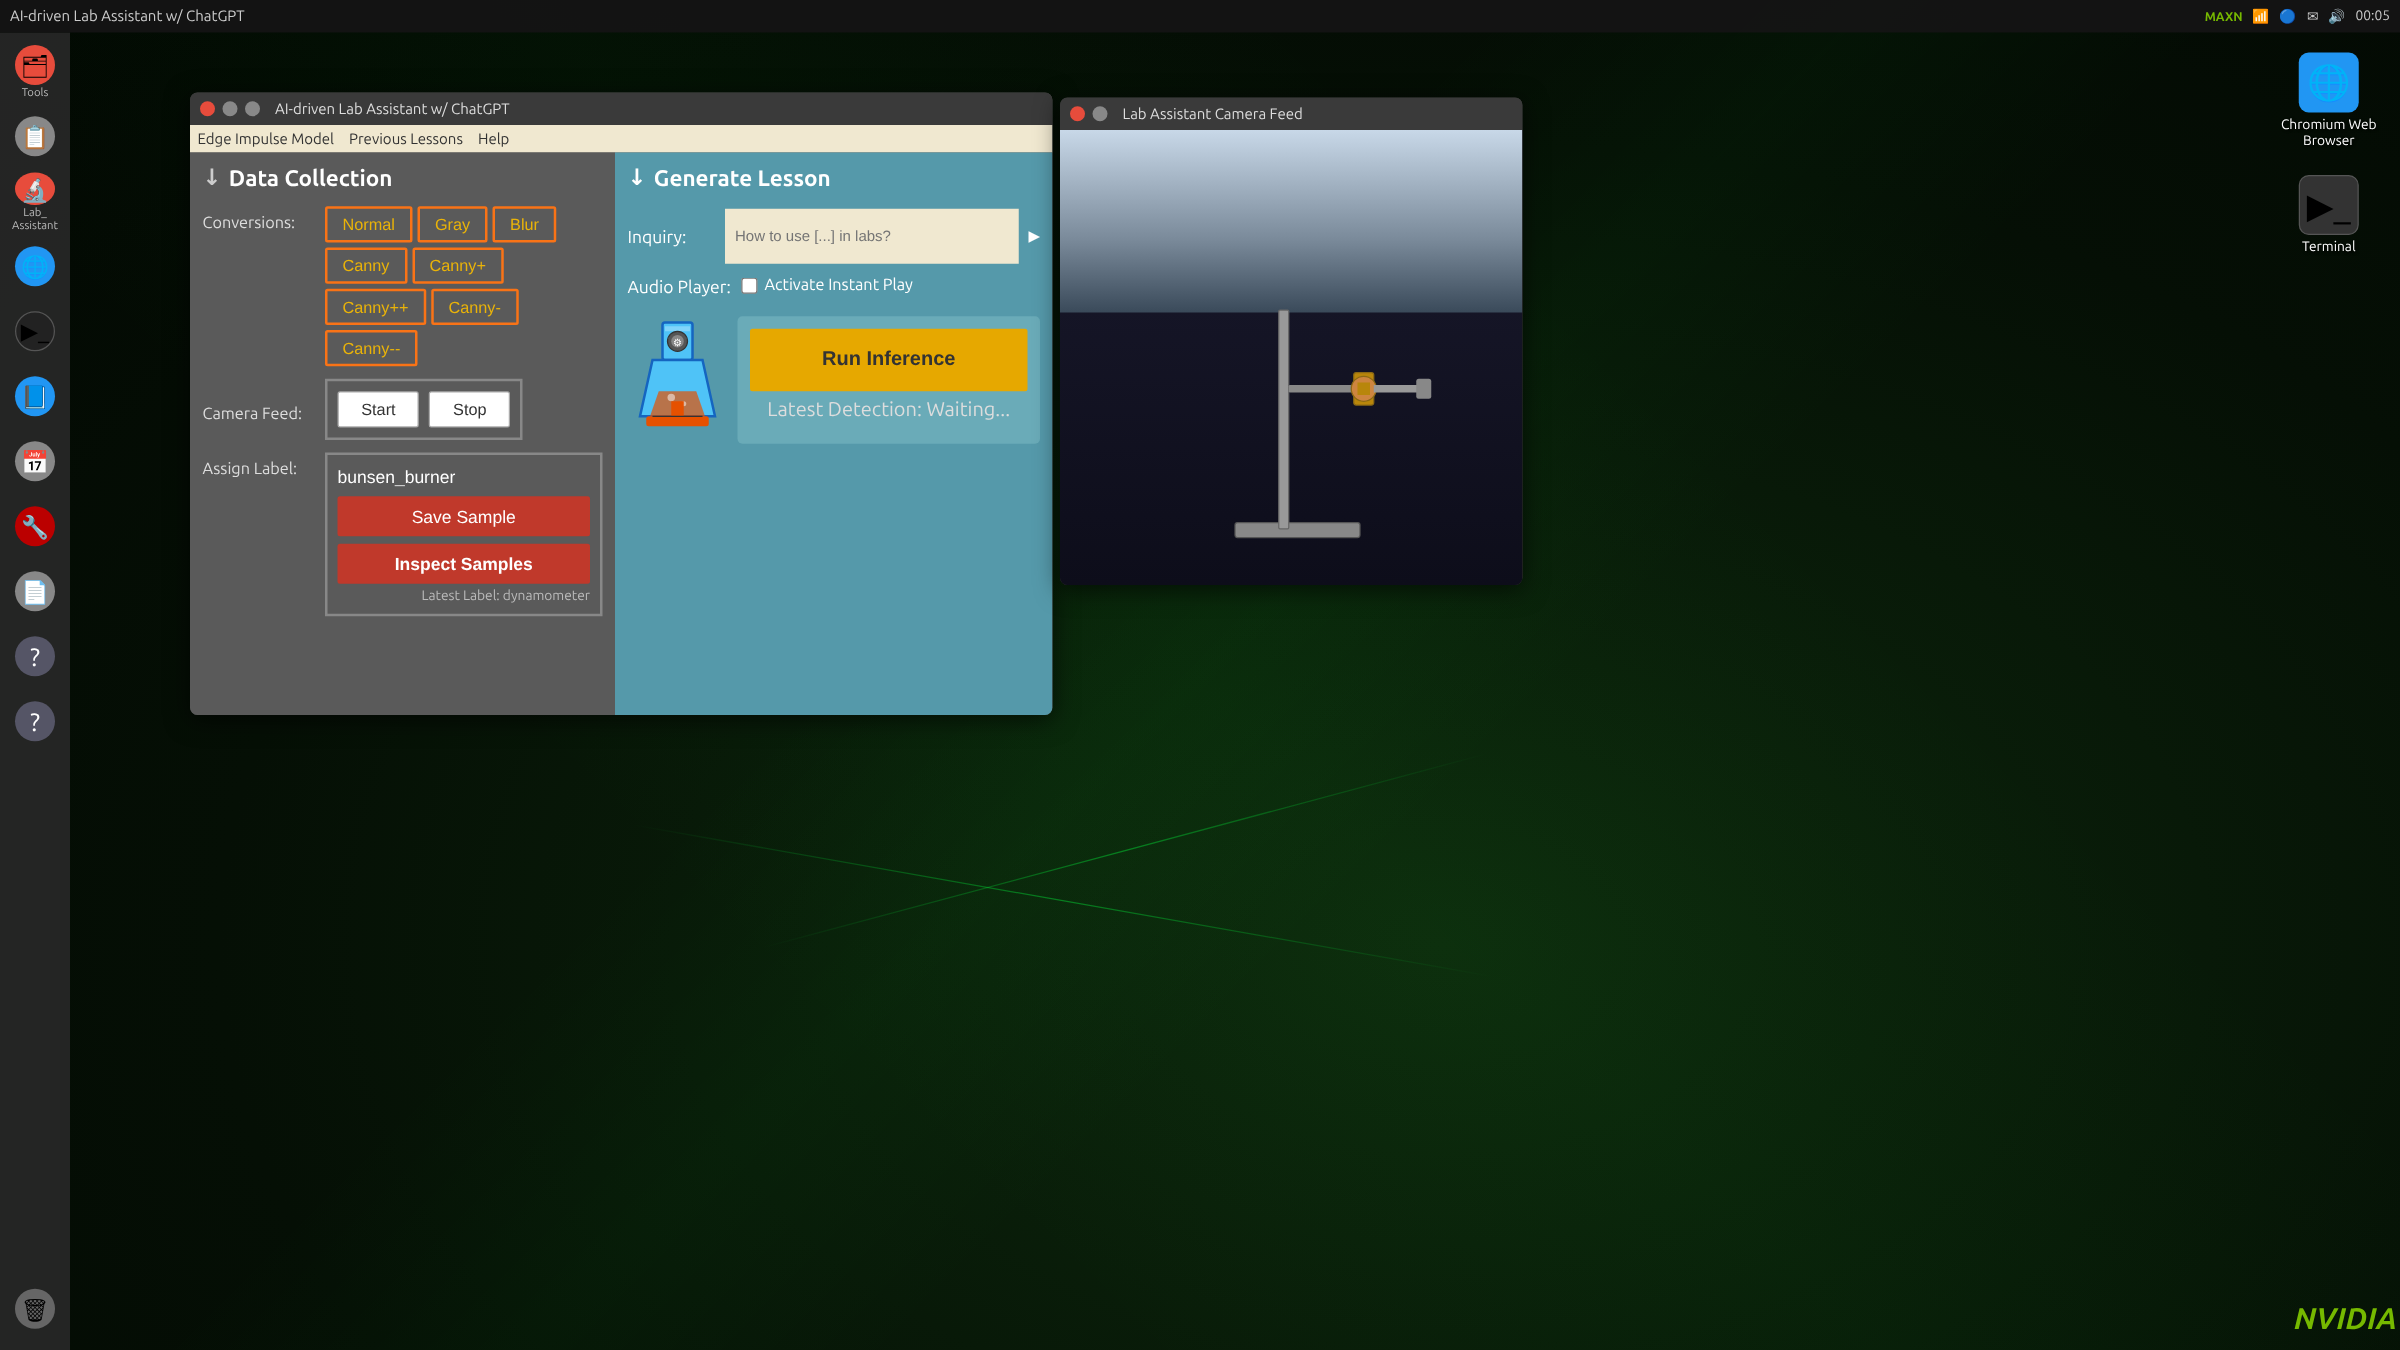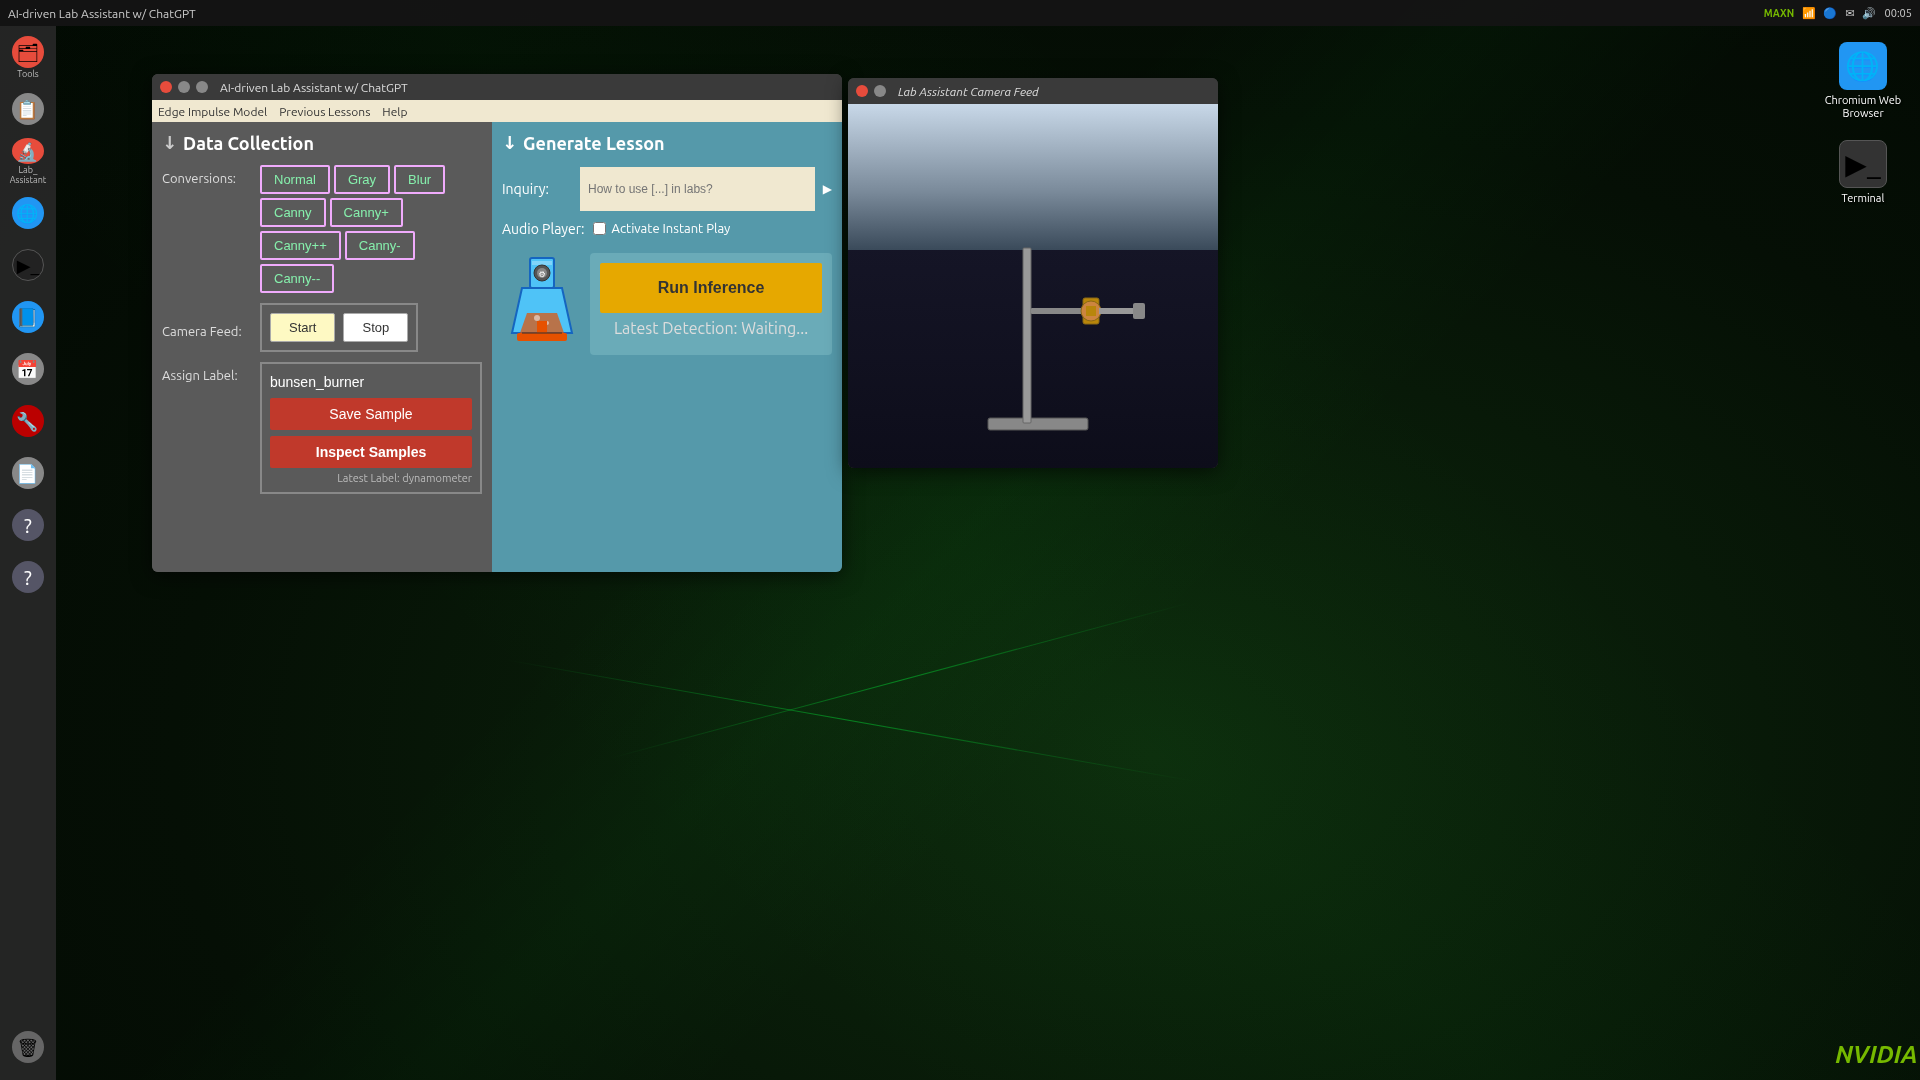--- a/index.html
+++ b/index.html
@@ -239,23 +239,23 @@
 
     .buttons-grid {
       display: flex;
       flex-wrap: wrap;
       gap: 4px;
       flex: 1;
     }
 
     .conv-btn {
       padding: 5px 12px;
-      border: 2px solid #f0abfc;
+      border: 2px solid #f97316;
       background: transparent;
-      color: #86efac;
+      color: #eab308;
       font-size: 13px;
       cursor: pointer;
       border-radius: 2px;
     }
 
     .cam-feed-row {
       display: flex;
       align-items: center;
       margin-bottom: 10px;
       gap: 8px;
@@ -270,21 +270,21 @@
 
     .cam-btn {
       padding: 6px 18px;
       border: none;
       font-size: 13px;
       cursor: pointer;
       border-radius: 2px;
     }
 
     .cam-btn-start {
-      background: #fef9c3;
+      background: #ffffff;
       color: #333;
       border: 1px solid #aaa;
     }
 
     .cam-btn-stop {
       background: #fff;
       color: #333;
       border: 1px solid #aaa;
     }
 
@@ -445,21 +445,20 @@
       position: absolute;
       left: 848px;
       top: 78px;
       width: 370px;
       height: 390px;
       background: #3a3a3a;
       border-radius: 6px;
       box-shadow: 0 4px 20px rgba(0,0,0,0.6);
       overflow: hidden;
       z-index: 10;
-      font-style: italic;
     }
 
     .camera-titlebar {
       height: 26px;
       background: #3a3a3a;
       display: flex;
       align-items: center;
       padding: 0 8px;
       gap: 6px;
     }

